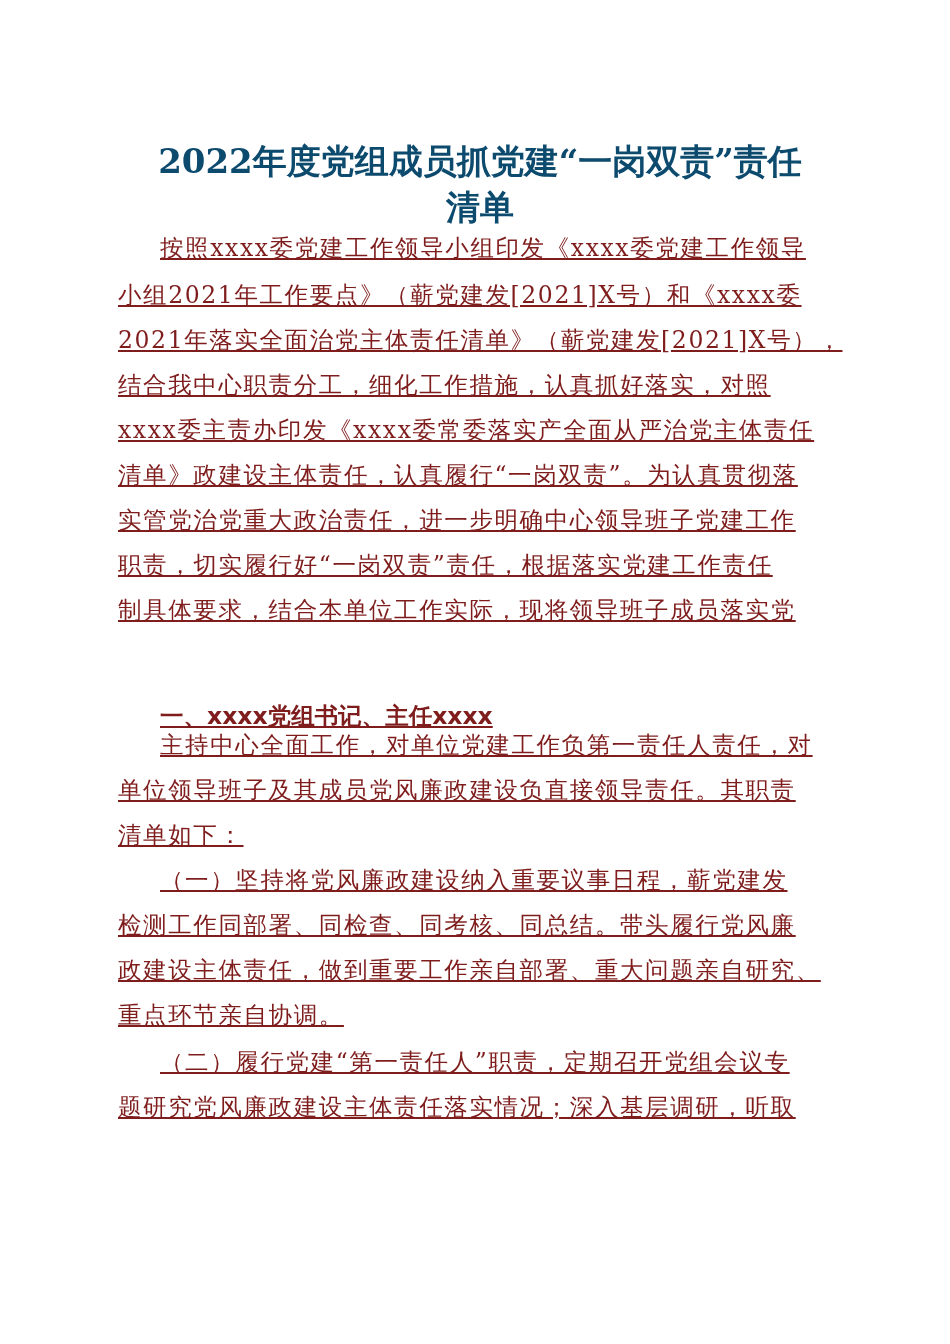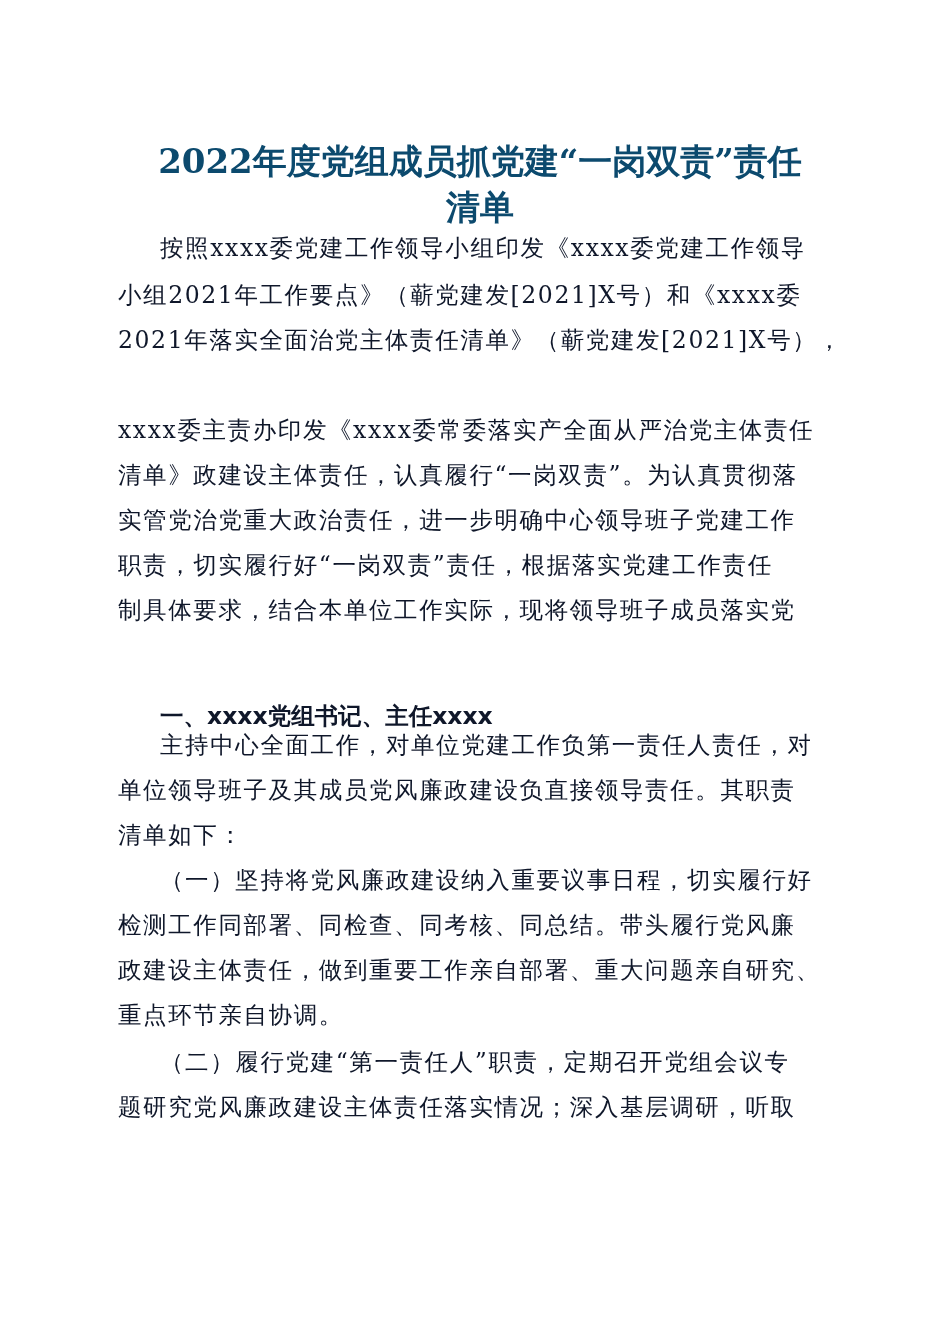--- a/index.html
+++ b/index.html
@@ -6,49 +6,50 @@
   body { width: 950px; height: 1344px; position: relative; overflow: hidden; }
   .page { position: absolute; left: 0; top: 0; width: 950px; height: 1344px; background: #fff; }
   .title {
     position: absolute; left: 120px; width: 720px; text-align: center;
     font-family: "DejaVu Serif", "Liberation Serif", serif; font-weight: bold;
     font-size: 34px; color: #0c4a6e; line-height: 46px; top: 138px; letter-spacing: 0px;
   }
   .line {
     position: absolute; left: 118px; width: 720px; height: 45px;
     font-family: "DejaVu Serif", "Liberation Serif", serif; font-size: 23.5px;
-    color: #0f172a; line-height: 45px; white-space: nowrap; letter-spacing: 1.6px;
+    color: #7f1d1d; line-height: 45px; white-space: nowrap; letter-spacing: 1.6px; text-decoration: underline;
   }
   .indent { left: 160px; }
   .heading { font-family: "DejaVu Sans", "Liberation Sans", sans-serif; font-weight: bold; letter-spacing: 0px; margin-top: 16px; }
 </style>
 </head>
 <body>
 
 <div class="page">
   <div class="title">
     <div>2022年度党组成员抓党建“一岗双责”责任</div>
     <div>清单</div>
   </div>
 
   <div class="line indent" style="top:226px">按照xxxx委党建工作领导小组印发《xxxx委党建工作领导</div>
   <div class="line" style="top:273px">小组2021年工作要点》（蕲党建发[2021]X号）和《xxxx委</div>
   <div class="line" style="top:318px">2021年落实全面治党主体责任清单》（蕲党建发[2021]X号），</div>
+  <div class="line" style="top:363px">结合我中心职责分工，细化工作措施，认真抓好落实，对照</div>
   <div class="line" style="top:408px">xxxx委主责办印发《xxxx委常委落实产全面从严治党主体责任</div>
   <div class="line" style="top:453px">清单》政建设主体责任，认真履行“一岗双责”。为认真贯彻落</div>
   <div class="line" style="top:498px">实管党治党重大政治责任，进一步明确中心领导班子党建工作</div>
   <div class="line" style="top:543px">职责，切实履行好“一岗双责”责任，根据落实党建工作责任</div>
   <div class="line" style="top:588px">制具体要求，结合本单位工作实际，现将领导班子成员落实党</div>
 
   <div class="line indent heading" style="top:678px">一、xxxx党组书记、主任xxxx</div>
 
   <div class="line indent" style="top:723px">主持中心全面工作，对单位党建工作负第一责任人责任，对</div>
   <div class="line" style="top:768px">单位领导班子及其成员党风廉政建设负直接领导责任。其职责</div>
   <div class="line" style="top:813px">清单如下：</div>
 
-  <div class="line indent" style="top:858px">（一）坚持将党风廉政建设纳入重要议事日程，切实履行好</div>
+  <div class="line indent" style="top:858px">（一）坚持将党风廉政建设纳入重要议事日程，蕲党建发</div>
   <div class="line" style="top:903px">检测工作同部署、同检查、同考核、同总结。带头履行党风廉</div>
   <div class="line" style="top:948px">政建设主体责任，做到重要工作亲自部署、重大问题亲自研究、</div>
   <div class="line" style="top:993px">重点环节亲自协调。</div>
 
   <div class="line indent" style="top:1040px">（二）履行党建“第一责任人”职责，定期召开党组会议专</div>
   <div class="line" style="top:1085px">题研究党风廉政建设主体责任落实情况；深入基层调研，听取</div>
 </div>
 
 </body></html>

